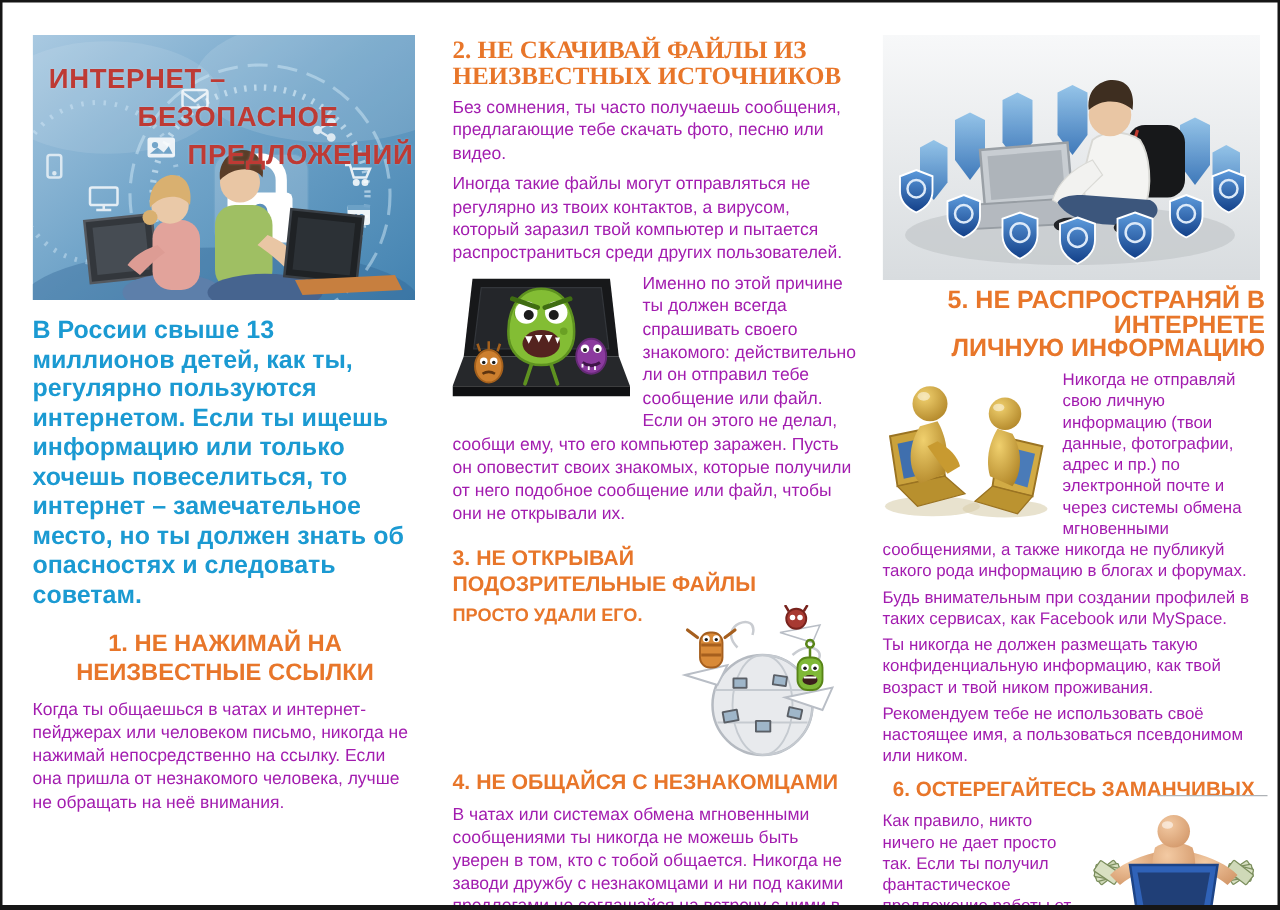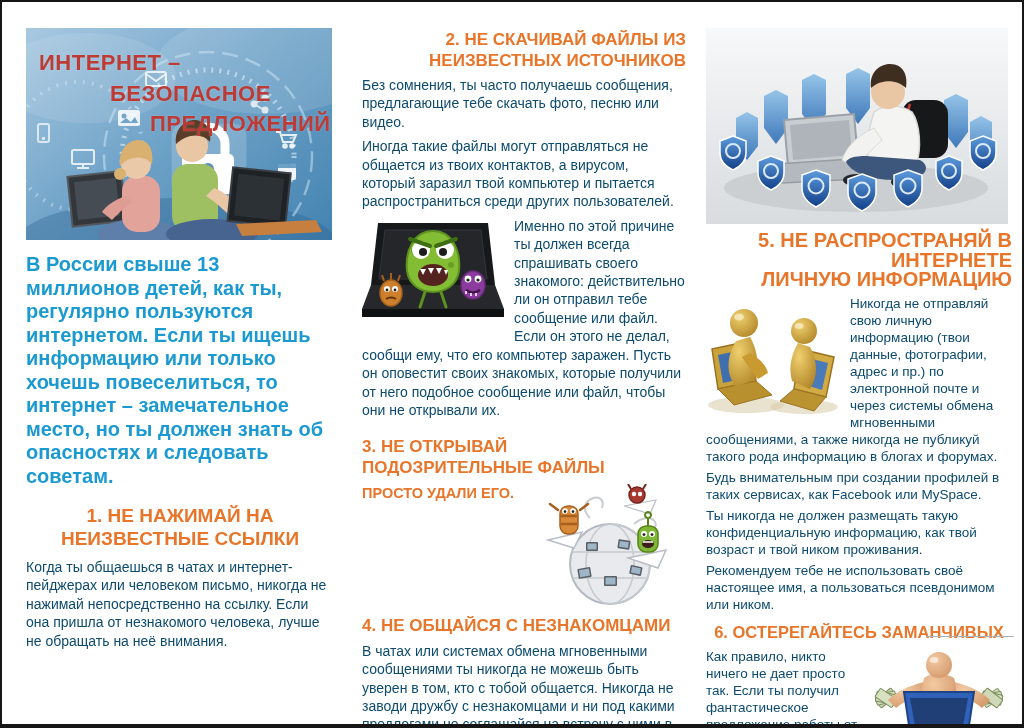--- a/index.html
+++ b/index.html
@@ -14,25 +14,25 @@
     box-sizing:border-box;
     border:2px solid #161616; border-bottom-width:4px;
     background:#fff; overflow:hidden;
   }
   .col { position:absolute; top:26px; }
   .col1 { left:24px;  width:308px; }
   .col2 { left:360px; width:324px; }
   .col3 { left:704px; width:306px; }
 
   
-  .body-text { font-size:14px; line-height:18.4px; color:#0c4a6e; margin:0 0 6px 0; }
+  .body-text { font-size:14px; line-height:18.4px; color:#a21caf; margin:0 0 6px 0; }
   .col3 .body-text { font-size:13.5px; line-height:17px; margin:0 0 4px 0; }
   .h-orange { color:#E8762A; font-weight:bold; margin:0; }
   .h1 { font-size:19px; line-height:23px; text-align:center; margin:16px 0 8px 0; }
-  .h2 { font-size:17px; line-height:20.5px; text-align:right; margin:2px 0 5px 0; }
+  .h2 { font-size:20px; line-height:20.5px; text-align:left; margin:2px 0 5px 0;font-family:Liberation Serif, serif; }
   .h3 { font-size:17px; line-height:20.5px; text-align:left; margin:12px 0 6px 0; }
   .h4 { font-size:17px; line-height:20.5px; text-align:left; margin:8px 0 5px 0; }
   .h5 { font-size:20px; line-height:19.5px; text-align:right; margin:7px 0 5px 0; }
   .h6 { font-size:16.5px; line-height:19.5px; text-align:center; margin:10px 0 6px 0; position:relative; }
   .h6 .rule { position:absolute; right:-2px; bottom:5px; width:88px; height:1px; background:#aeb2b6; }
   .intro {
     font-size:20px; line-height:23.5px; font-weight:bold;
     color:#1B9AD2; margin:13px 0 0 0;
   }
   .emphasis { font-size:14.5px; line-height:18px; font-weight:bold; color:#E8762A; margin:1px 0 0 0; }
@@ -170,21 +170,21 @@
       <span>НЕИЗВЕСТНЫЕ ССЫЛКИ</span></h2>
     <p class="body-text">Когда ты общаешься в чатах и интернет-пейджерах или человеком письмо, никогда не нажимай непосредственно на ссылку. Если она пришла от незнакомого человека, лучше не обращать на неё внимания.</p>
   </div>
 
   <div class="col col2">
 
     <h2 class="h-orange h2"><span>2. НЕ СКАЧИВАЙ ФАЙЛЫ ИЗ</span><br>
       <span>НЕИЗВЕСТНЫХ ИСТОЧНИКОВ</span></h2>
 
     <p class="body-text">Без сомнения, ты часто получаешь сообщения, предлагающие тебе скачать фото, песню или видео.</p>
-    <p class="body-text">Иногда такие файлы могут отправляться не общается из твоих контактов, а вирусом, который заразил твой компьютер и пытается распространиться среди других пользователей.</p>
+    <p class="body-text">Иногда такие файлы могут отправляться не регулярно из твоих контактов, а вирусом, который заразил твой компьютер и пытается распространиться среди других пользователей.</p>
 
     <div class="flow">
       <div class="float-left">
         <svg class="fig" width="142" height="124" viewBox="0 0 142 124">
           <polygon points="16,4 126,4 133,66 9,66" fill="#17181a"></polygon>
           <polygon points="23,11 119,11 125,60 17,60" fill="#24262a" stroke="#33363b" stroke-width="1"></polygon>
           <polygon points="9,66 133,66 142,90 0,90" fill="#26282b"></polygon>
           <rect x="0" y="90" width="142" height="8" fill="#0f1012"></rect>
           <g>
             <path d="M71,12 C51,12 43,33 45,52 C47,66 59,73 71,73 C83,73 95,66 97,52 C99,33 91,12 71,12 Z" fill="#83bd34" stroke="#5e9220" stroke-width="2"></path>

